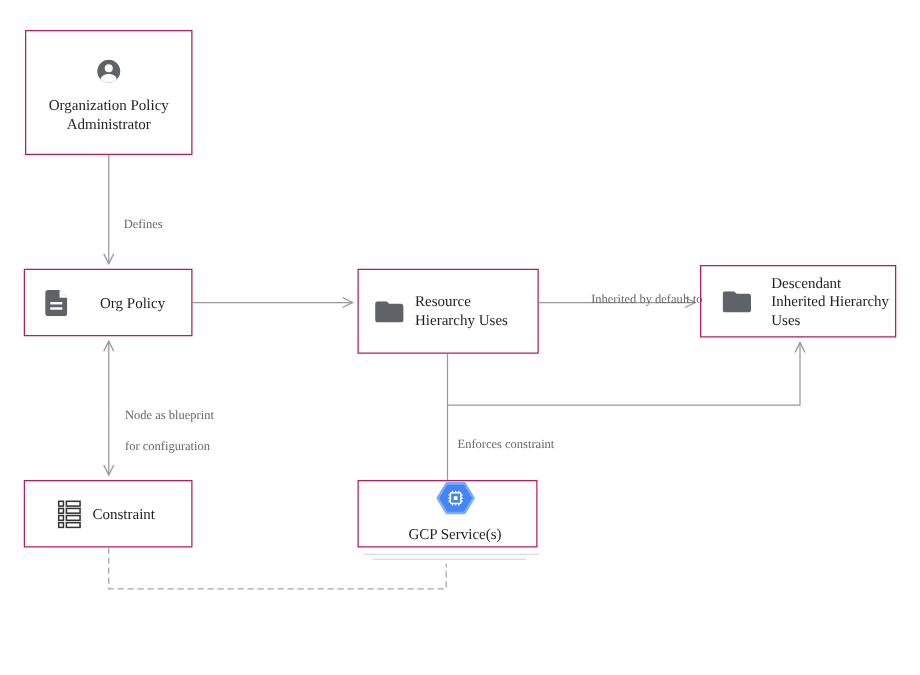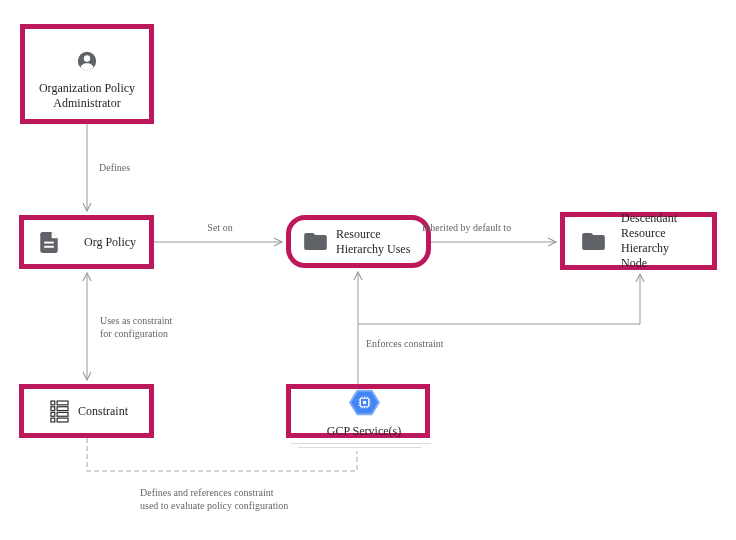--- a/index.html
+++ b/index.html
@@ -2,44 +2,44 @@
 <html><head>
 <meta charset="utf-8">
 <style>
   html, body { margin:0; padding:0; background:#ffffff; }
   .canvas {
     position:relative; width:736px; height:540px; background:#ffffff;
     font-family:"Liberation Serif","DejaVu Serif",serif; overflow:hidden;
   }
   .wires { position:absolute; left:0; top:0; width:736px; height:540px; }
   .node {
-    position:absolute; background:#ffffff; border:5px solid #be185d;
+    position:absolute; background:#ffffff; border:1px solid #be185d;
     box-sizing:border-box; display:flex; align-items:center;
     font-size:12px; color:#1f1f1f; line-height:15px;
   }
   .node .icon { display:flex; align-items:center; justify-content:center; flex:0 0 auto; }
   .nlabel span { display:block; }
   #n-org-admin {
     left:20px; top:24px; width:134px; height:100px;
     flex-direction:column; justify-content:flex-start; padding-top:21px; text-align:center;
   }
   #n-org-admin .nlabel { margin-top:9px; }
   #n-org-policy  { left:19px;  top:215px; width:135px; height:54px; padding-left:16px; gap:26px; }
-  #n-resource    { left:286px; top:215px; width:145px; height:53px; padding-left:13px; gap:9px;border-radius:19px;  }
+  #n-resource    { left:286px; top:215px; width:145px; height:68px; padding-left:13px; gap:9px;  }
   #n-descendant  { left:560px; top:212px; width:157px; height:58px; padding-left:17px; gap:16px;  }
   #n-constraint  { left:19px;  top:384px; width:135px; height:54px; padding-left:26px; gap:9px;  }
   #n-gcp         { left:286px; top:384px; width:144px; height:54px; padding-left:12px; gap:8px;flex-direction:column;  }
   .stack { position:absolute; height:1px; background:#dcdcdc; }
   #stack1 { left:291px; top:443px; width:140px; }
   #stack2 { left:298px; top:447px; width:123px; }
   .elabel { position:absolute; font-size:10px; color:#666666; line-height:12.5px; white-space:nowrap; }
-  .elabel span { display:block; }
+  .elabel span { display:block;margin-top:12px; }
   #el-defines   { left:99px;  top:162px; }
   #el-seton     { left:154px; top:222px; width:132px; text-align:center; }
-  #el-inherited { left:422px; top:222px; width:131px; }
+  #el-inherited { left:452px; top:222px; width:131px; text-align:center; }
   #el-blueprint { left:100px; top:315px; }
   #el-enforces  { left:366px; top:338px; }
   #el-consteval { left:140px; top:487px; }
 </style>
 </head>
 <body>
 
 <div class="canvas">
 
   <svg class="wires" xmlns="http://www.w3.org/2000/svg">
@@ -113,22 +113,22 @@
   </div>
 
   <div class="node" id="n-descendant">
     <span class="icon">
       <svg width="23" height="17" viewBox="0 0 24 18" xmlns="http://www.w3.org/2000/svg">
         <path fill="#5f6368" d="M9.5 0 H2.2 C1 0 0 1 0 2.2 v13.6 C0 17 1 18 2.2 18 h19.6 c1.2 0 2.2-1 2.2-2.2 V4.4 c0-1.2-1-2.2-2.2-2.2 h-9.9 L9.5 0 Z"></path>
       </svg>
     </span>
     <div class="nlabel">
       <span>Descendant</span>
-      <span>Resource Hierarchy</span>
-      <span>Node</span>
+      <span>Inherited Hierarchy</span>
+      <span>Uses</span>
     </div>
   </div>
 
   <div class="node" id="n-constraint">
     <span class="icon">
       <svg width="19" height="23" viewBox="0 0 20 24" xmlns="http://www.w3.org/2000/svg" fill="none" stroke="#333333" stroke-width="1.3">
         <rect x="1" y="1" width="4" height="4"></rect>
           <rect x="7.5" y="1" width="11.5" height="4"></rect>
         <rect x="1" y="7" width="4" height="4"></rect>
           <rect x="7.5" y="7" width="11.5" height="4"></rect>
@@ -157,31 +157,24 @@
     <div class="nlabel">
       <span>GCP Service(s)</span>
     </div>
   </div>
   <div class="stack" id="stack1"></div>
   <div class="stack" id="stack2"></div>
 
   <div class="elabel" id="el-defines">
     <span>Defines</span>
   </div>
-  <div class="elabel" id="el-seton">
-    <span>Set on</span>
-  </div>
   <div class="elabel" id="el-inherited">
     <span>Inherited by default to</span>
   </div>
   <div class="elabel" id="el-blueprint">
-    <span>Uses as constraint</span>
+    <span>Node as blueprint</span>
     <span>for configuration</span>
   </div>
   <div class="elabel" id="el-enforces">
     <span>Enforces constraint</span>
   </div>
-  <div class="elabel" id="el-consteval">
-    <span>Defines and references constraint</span>
-    <span>used to evaluate policy configuration</span>
-  </div>
 
 </div>
 
 </body></html>

